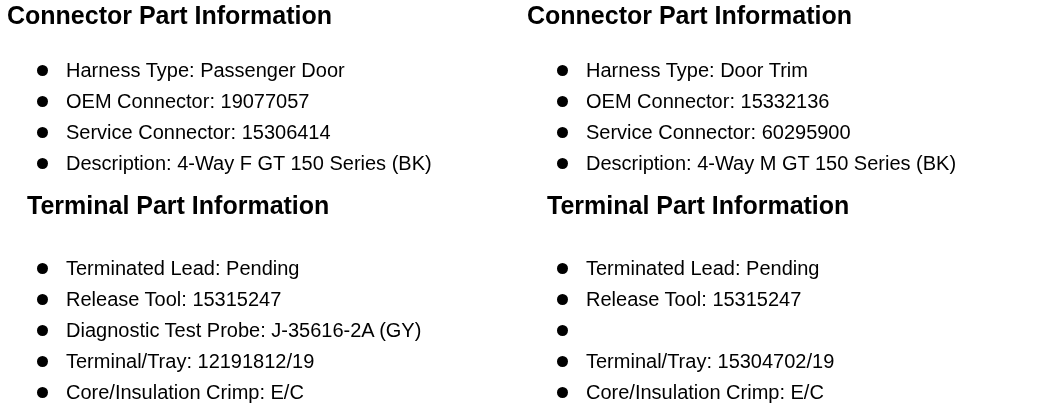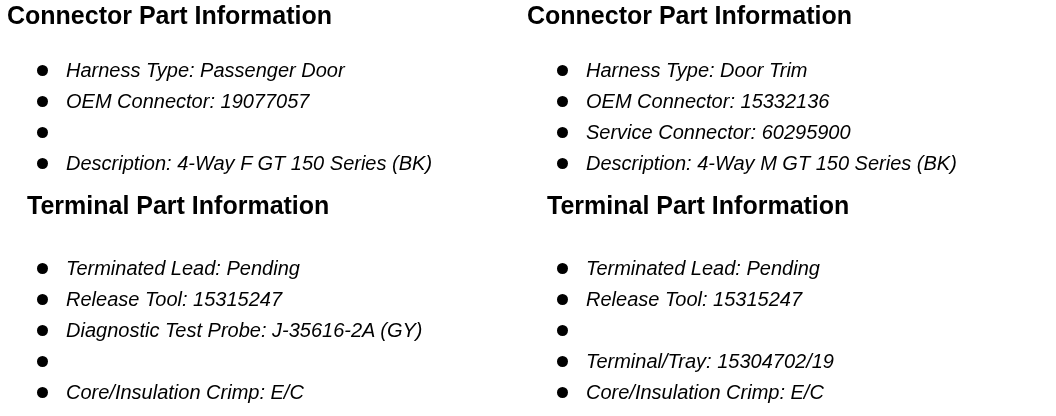--- a/index.html
+++ b/index.html
@@ -46,41 +46,42 @@
     white-space: nowrap;
   }
   .dot {
     flex: 0 0 auto;
     width: 11px;
     height: 11px;
     margin: 10px 0 0 30px;
     border-radius: 50%;
     background: #000000;
   }
-  .txt { margin-left: 18px; font-style: italic; }
+  .txt { margin-left: 18px; }
 </style>
 </head>
 <body>
 
 <div class="page">
 
   <div class="col">
     <section class="sec1">
       <h3 class="sec-heading">Connector Part Information</h3>
       <ul class="part-list">
         <li>
           <span class="dot"></span>
           <span class="txt">Harness Type: Passenger Door</span>
         </li>
         <li>
           <span class="dot"></span>
           <span class="txt">OEM Connector: 19077057</span>
         </li>
         <li>
           <span class="dot"></span>
+          <span class="txt">Service Connector: 15306414</span>
         </li>
         <li>
           <span class="dot"></span>
           <span class="txt">Description: 4-Way F GT 150 Series (BK)</span>
         </li>
       </ul>
     </section>
 
     <section class="sec2">
       <h3 class="sec-heading">Terminal Part Information</h3>
@@ -92,20 +93,21 @@
         <li>
           <span class="dot"></span>
           <span class="txt">Release Tool: 15315247</span>
         </li>
         <li>
           <span class="dot"></span>
           <span class="txt">Diagnostic Test Probe: J-35616-2A (GY)</span>
         </li>
         <li>
           <span class="dot"></span>
+          <span class="txt">Terminal/Tray: 12191812/19</span>
         </li>
         <li>
           <span class="dot"></span>
           <span class="txt">Core/Insulation Crimp: E/C</span>
         </li>
       </ul>
     </section>
   </div>
 
   <div class="col">

